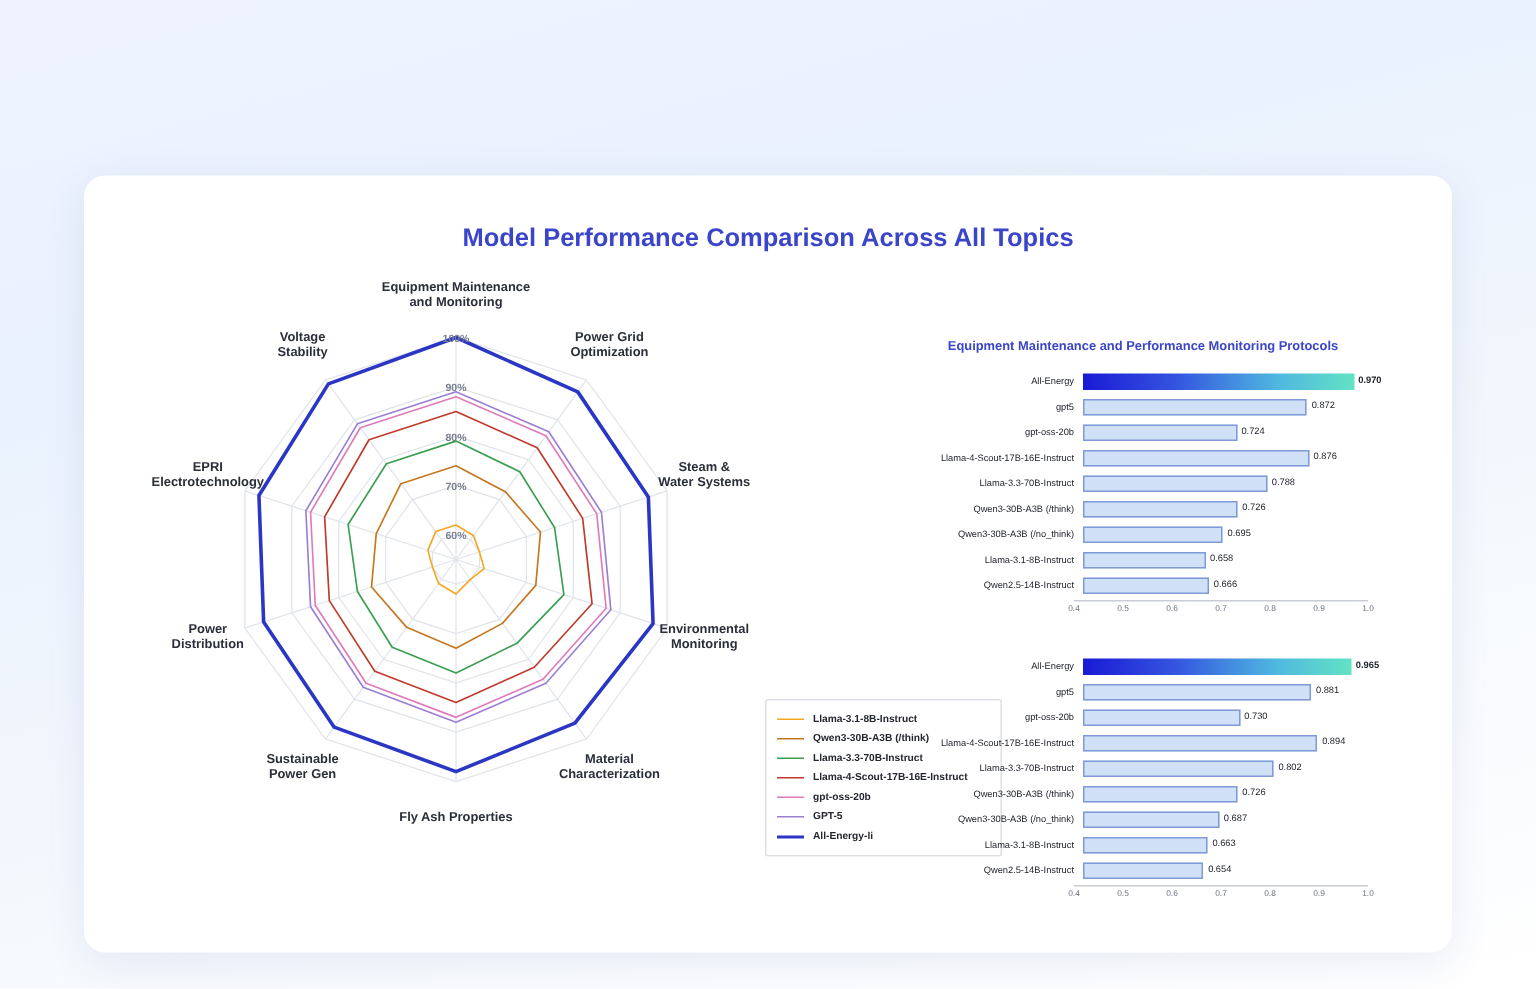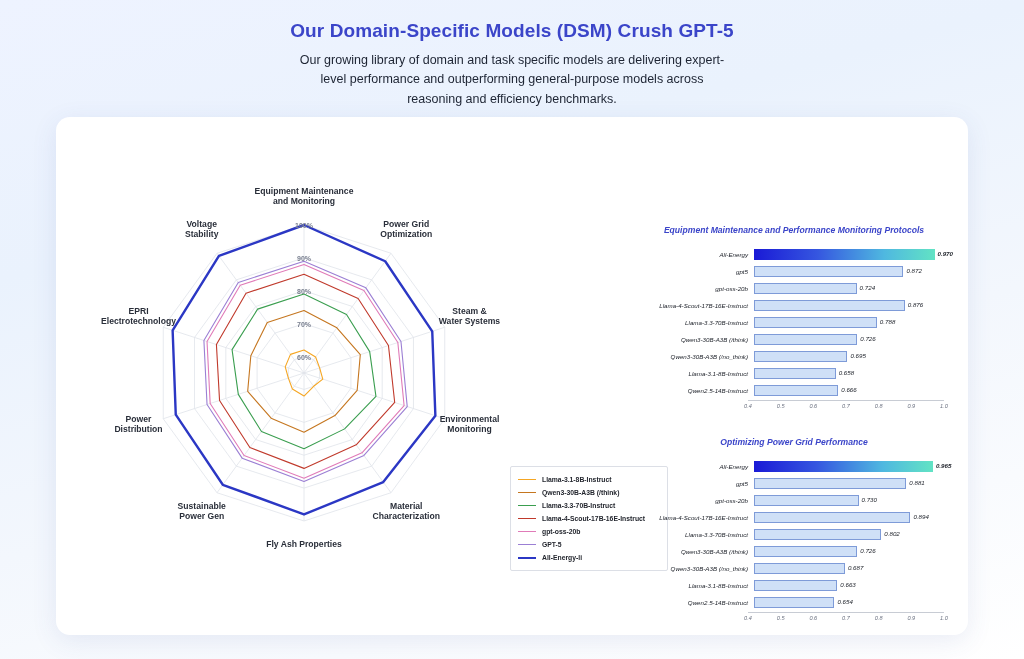--- a/index.html
+++ b/index.html
@@ -102,24 +102,23 @@
   }
   .legend-row.bold .legend-swatch { border-top-width: 2.6px; }
   .legend-text {
     font-size: 6.8px;
     color: #23262e;
     white-space: nowrap;
   }
   
   .bars-col {
     position: absolute;
-    left: 588px;
+    left: 556px;
     top: 108px;
     width: 300px;
-    font-style: italic;
   }
   .bar-panel { margin-bottom: 24px; }
   .bar-title {
     text-align: center;
     font-size: 8.6px;
     font-weight: bold;
     color: #3b45c9;
     margin-bottom: 12px;
   }
   .bar-row {
@@ -179,26 +178,23 @@
     transform: translateX(-50%);
     font-size: 5.6px;
     color: #6b7180;
   }
 </style>
 </head>
 <body>
 
 <div class="page">
 
-  <div class="header">
-    <div class="headline">Our Domain-Specific Models (DSM) Crush GPT-5</div>
-    <div class="subhead">Our growing library of domain and task specific models are delivering expert-level performance and outperforming general-purpose models across reasoning and efficiency benchmarks.</div>
-  </div>
 
   <div class="card">
+    <div class="card-title">Model Performance Comparison Across All Topics</div>
 
     <div class="radar-wrap">
       <svg class="radar-svg" width="520" height="420" viewBox="0 0 520 420">
         <g id="radar-grid">
             <polygon points="218,173.55555555555554 227.66580192658733,176.69616498138976 233.63959604574254,184.91838720361199 233.63959604574254,195.08161279638801 227.66580192658733,203.30383501861024 218,206.44444444444446 208.33419807341267,203.30383501861024 202.36040395425746,195.08161279638801 202.36040395425746,184.91838720361199 208.33419807341267,176.69616498138976" fill="none" stroke="#dfe3ea" stroke-width="0.8"></polygon>
             <polygon points="218,140.66666666666666 246.997405779762,150.08849494416927 264.9187881372276,174.75516161083593 264.9187881372276,205.24483838916407 246.997405779762,229.91150505583073 218,239.33333333333334 189.002594220238,229.91150505583073 171.08121186277242,205.24483838916407 171.08121186277242,174.75516161083593 189.002594220238,150.08849494416927" fill="none" stroke="#dfe3ea" stroke-width="0.8"></polygon>
             <polygon points="218,107.77777777777777 266.3290096329367,123.48082490694875 296.1979802287126,164.59193601805987 296.1979802287126,215.40806398194013 266.3290096329367,256.5191750930512 218,272.22222222222223 169.67099036706333,256.5191750930512 139.80201977128738,215.40806398194013 139.80201977128735,164.5919360180599 169.6709903670633,123.48082490694877" fill="none" stroke="#dfe3ea" stroke-width="0.8"></polygon>
             <polygon points="218,74.88888888888889 285.66061348611134,96.87315486972827 327.47717232019767,154.42871042528384 327.47717232019767,225.57128957471616 285.66061348611134,283.1268451302717 218,305.1111111111111 150.33938651388866,283.1268451302717 108.52282767980232,225.5712895747162 108.5228276798023,154.42871042528384 150.33938651388863,96.87315486972828" fill="none" stroke="#dfe3ea" stroke-width="0.8"></polygon>
             <polygon points="218,42 304.992217339286,70.26548483250778 358.75636441168274,144.26548483250778 358.75636441168274,235.73451516749222 304.992217339286,309.7345151674922 218,338 131.00778266071399,309.7345151674922 77.24363558831729,235.73451516749225 77.24363558831726,144.2654848325078 131.00778266071396,70.2654848325078" fill="none" stroke="#dfe3ea" stroke-width="0.8"></polygon>
             <line x1="218" y1="190" x2="218" y2="42" stroke="#dfe3ea" stroke-width="0.8"></line>
@@ -349,21 +345,20 @@
               <span class="axis-tick" style="left: 33.3333%;">0.6</span>
               <span class="axis-tick" style="left: 50%;">0.7</span>
               <span class="axis-tick" style="left: 66.6667%;">0.8</span>
               <span class="axis-tick" style="left: 83.3333%;">0.9</span>
               <span class="axis-tick" style="left: 100%;">1.0</span>
             </div>
         </div>
       </div>
 
       <div class="bar-panel">
-        <div class="bar-title">Optimizing Power Grid Performance</div>
         <div class="bar-rows" id="bars-2">
             <div class="bar-row">
               <div class="bar-label">All-Energy</div>
               <div class="bar-track">
                 <div class="bar-fill top" style="width: 94.1667%;"></div>
                 <div class="bar-value bold" style="left: calc(94.1667% + 3px);">0.965</div>
               </div>
             </div>
             <div class="bar-row">
               <div class="bar-label">gpt5</div>

